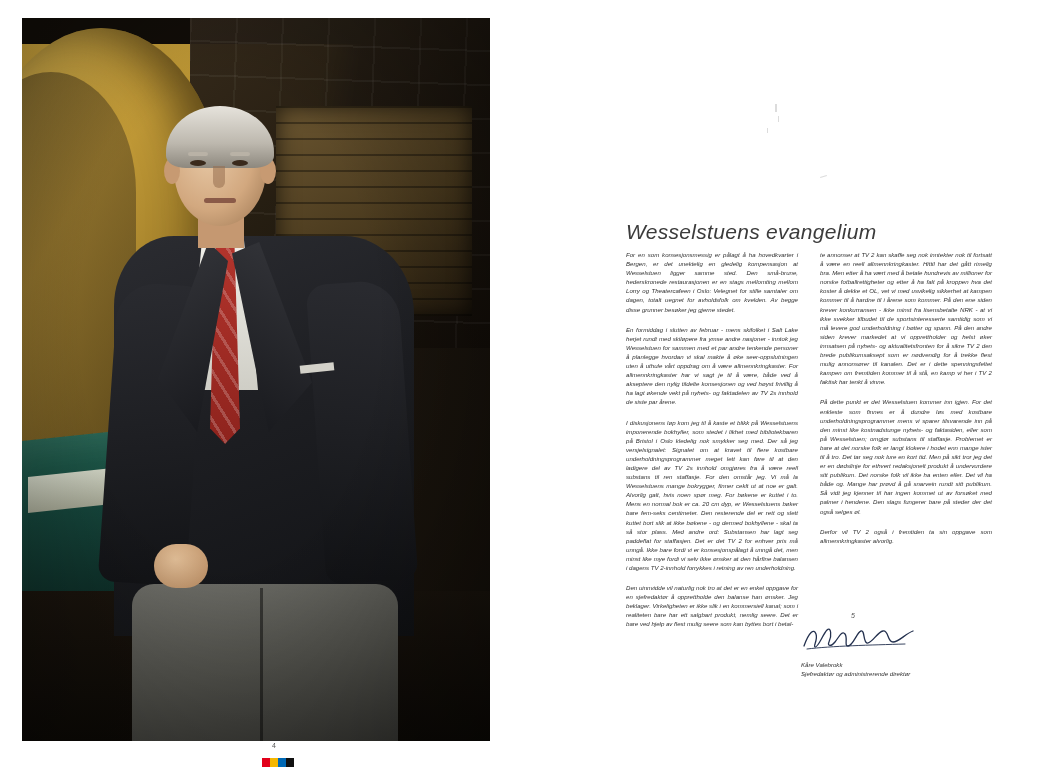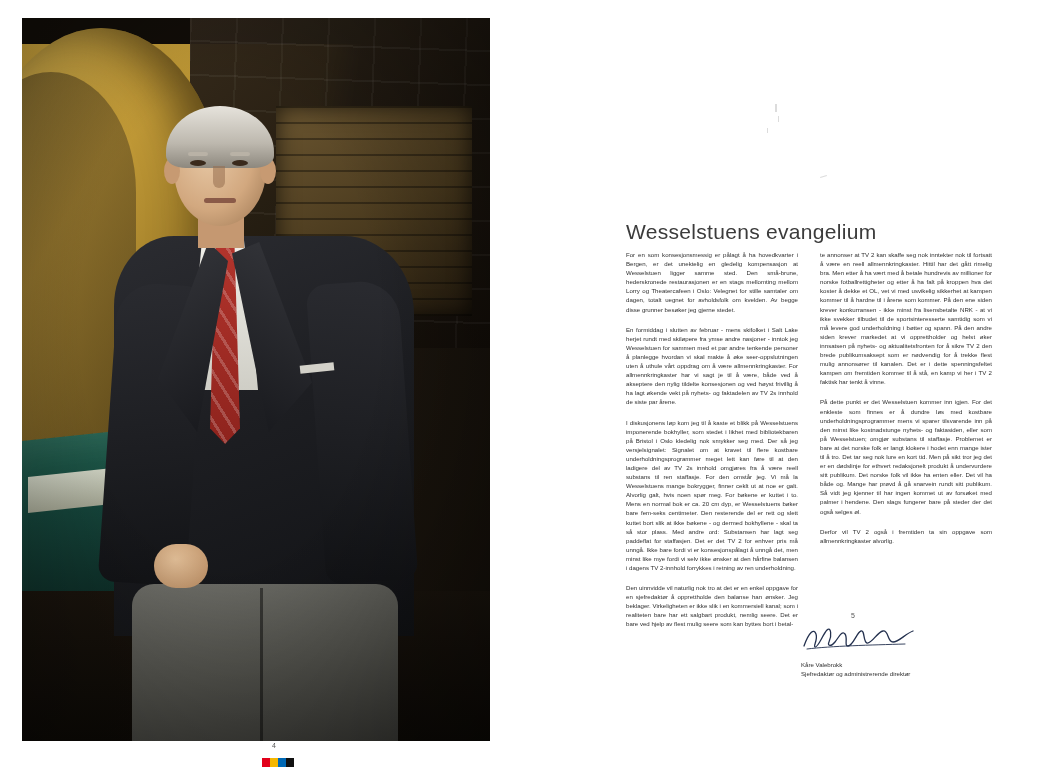--- a/index.html
+++ b/index.html
@@ -258,20 +258,21 @@
   }
 
   
   .text-page {
     position: absolute;
     left: 520px;
     top: 0;
     width: 521px;
     height: 647px;
     background: #ffffff;
+    font-style: italic;
   }
 
   .article-title {
     position: absolute;
     left: 106px;
     top: 206px;
     font-size: 21px;
     letter-spacing: .3px;
     color: #3b3b3b;
     font-family: "Liberation Sans", sans-serif;

